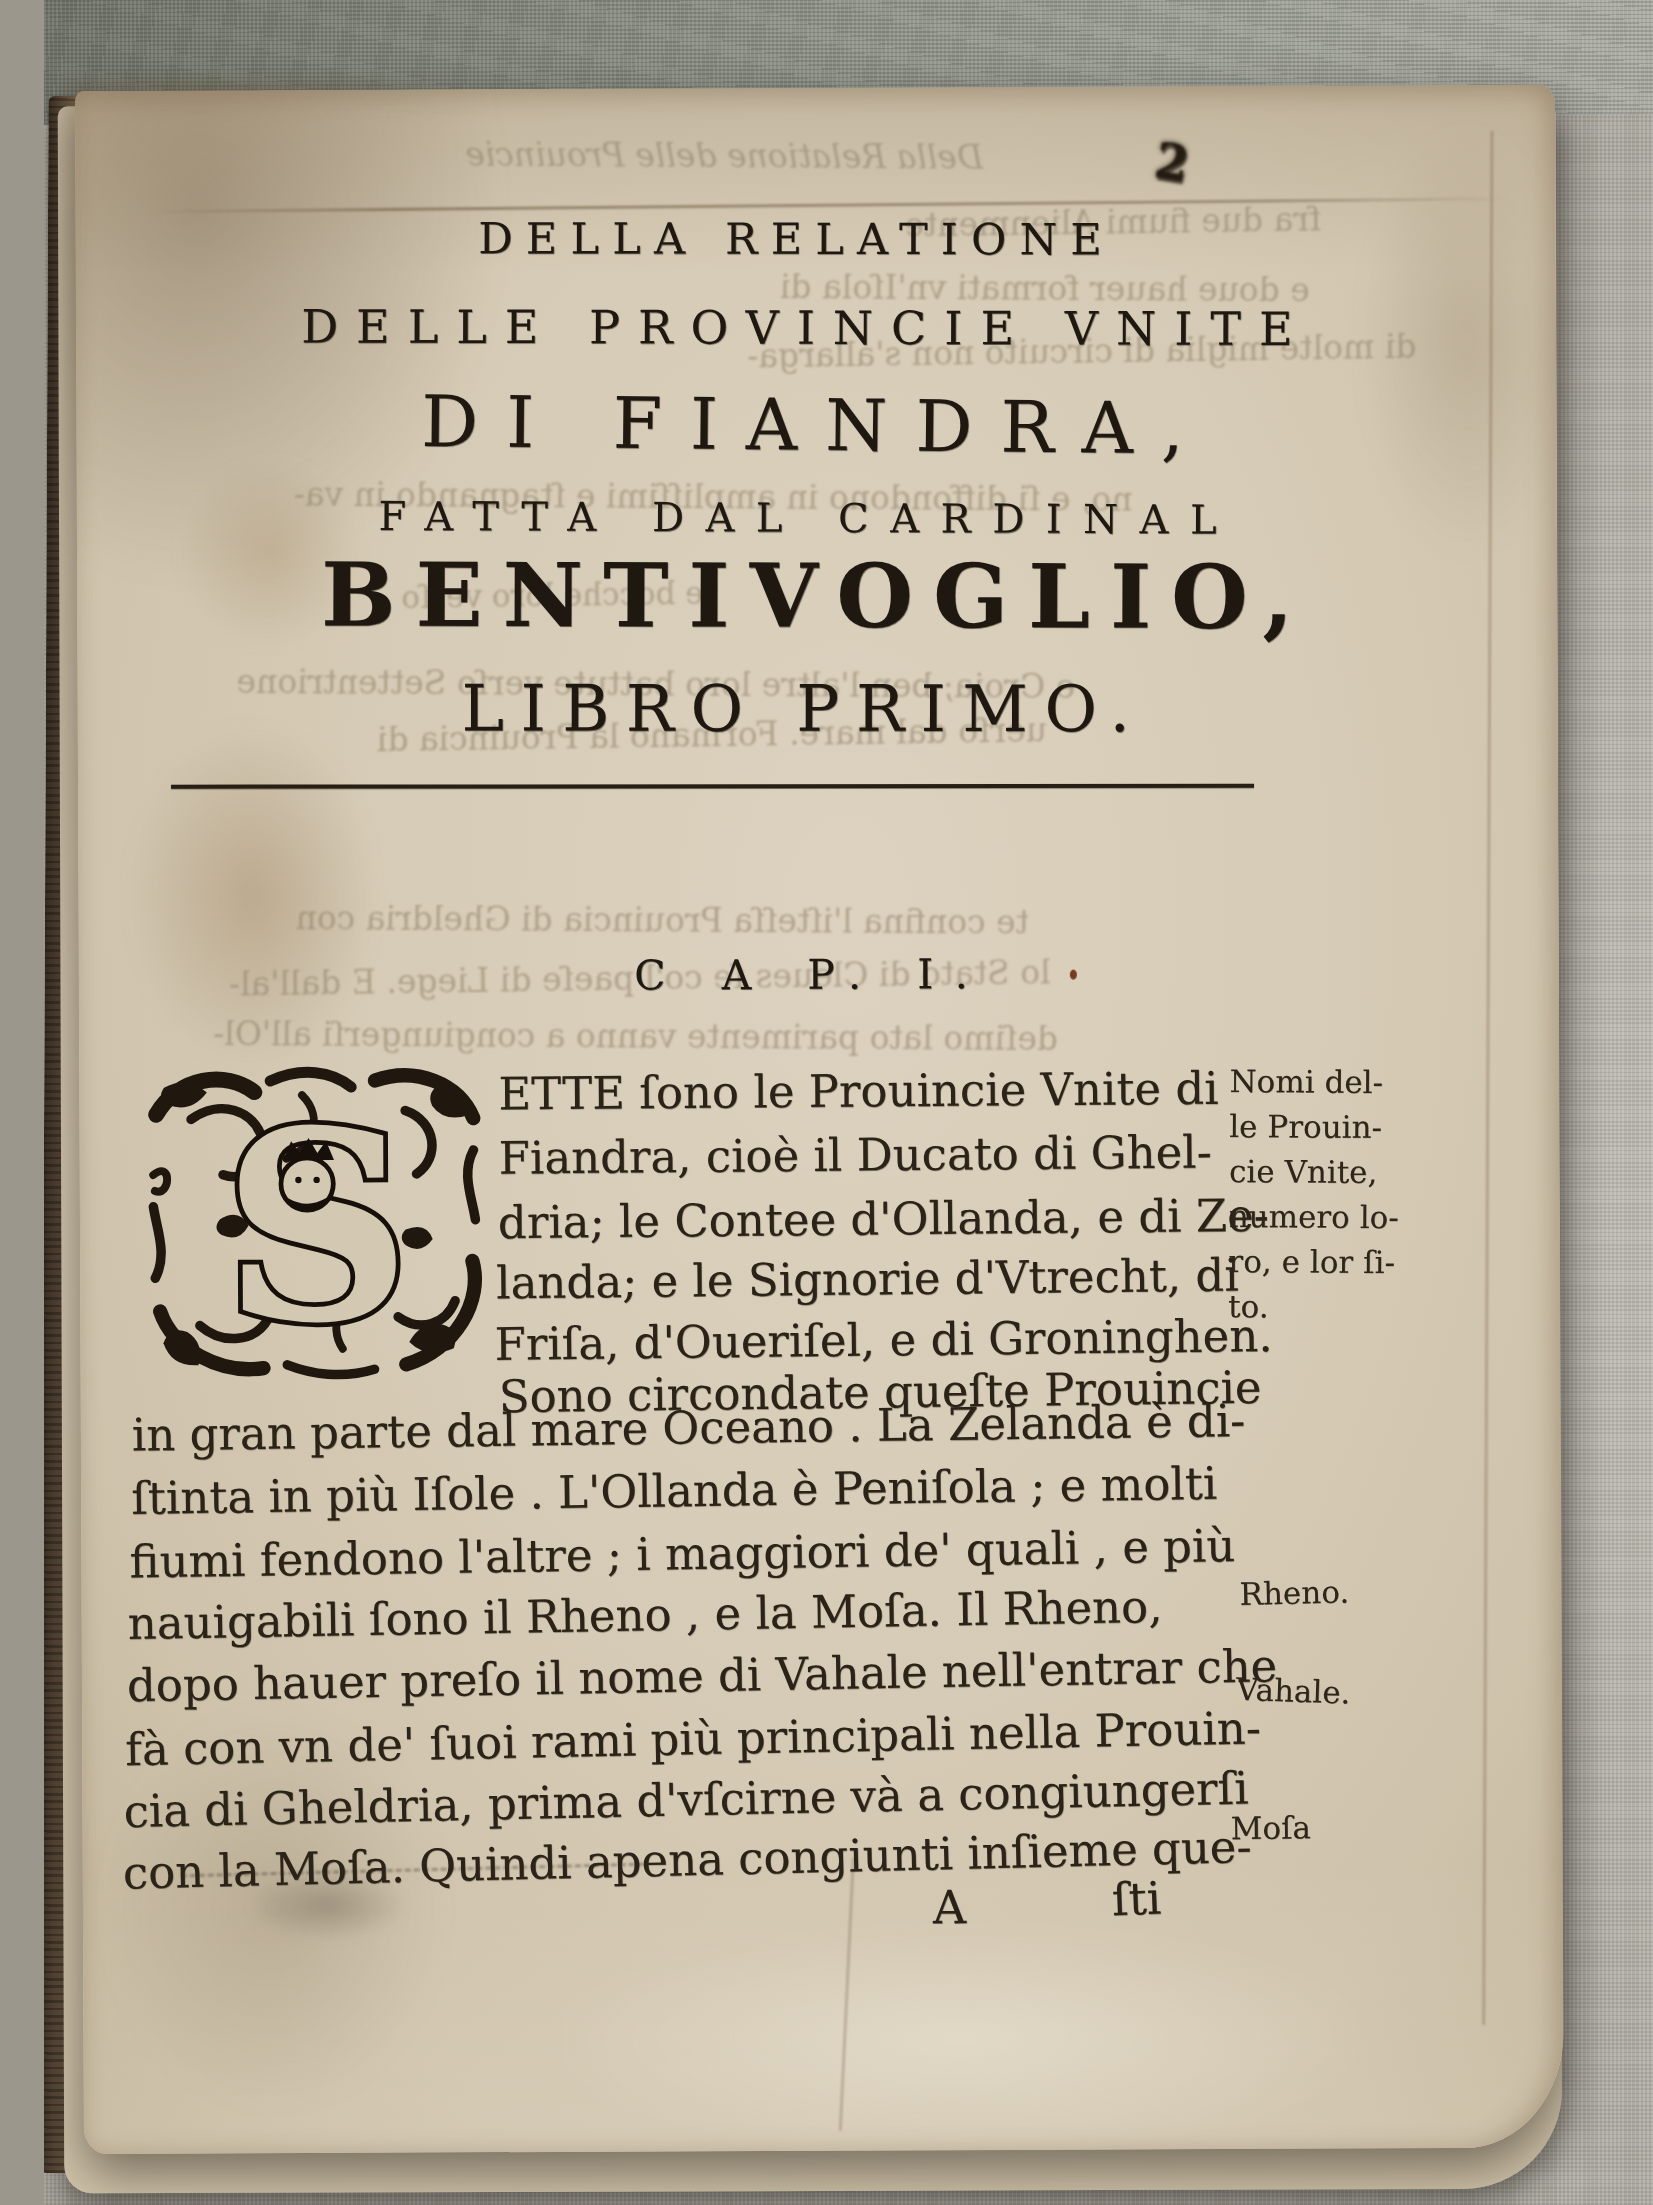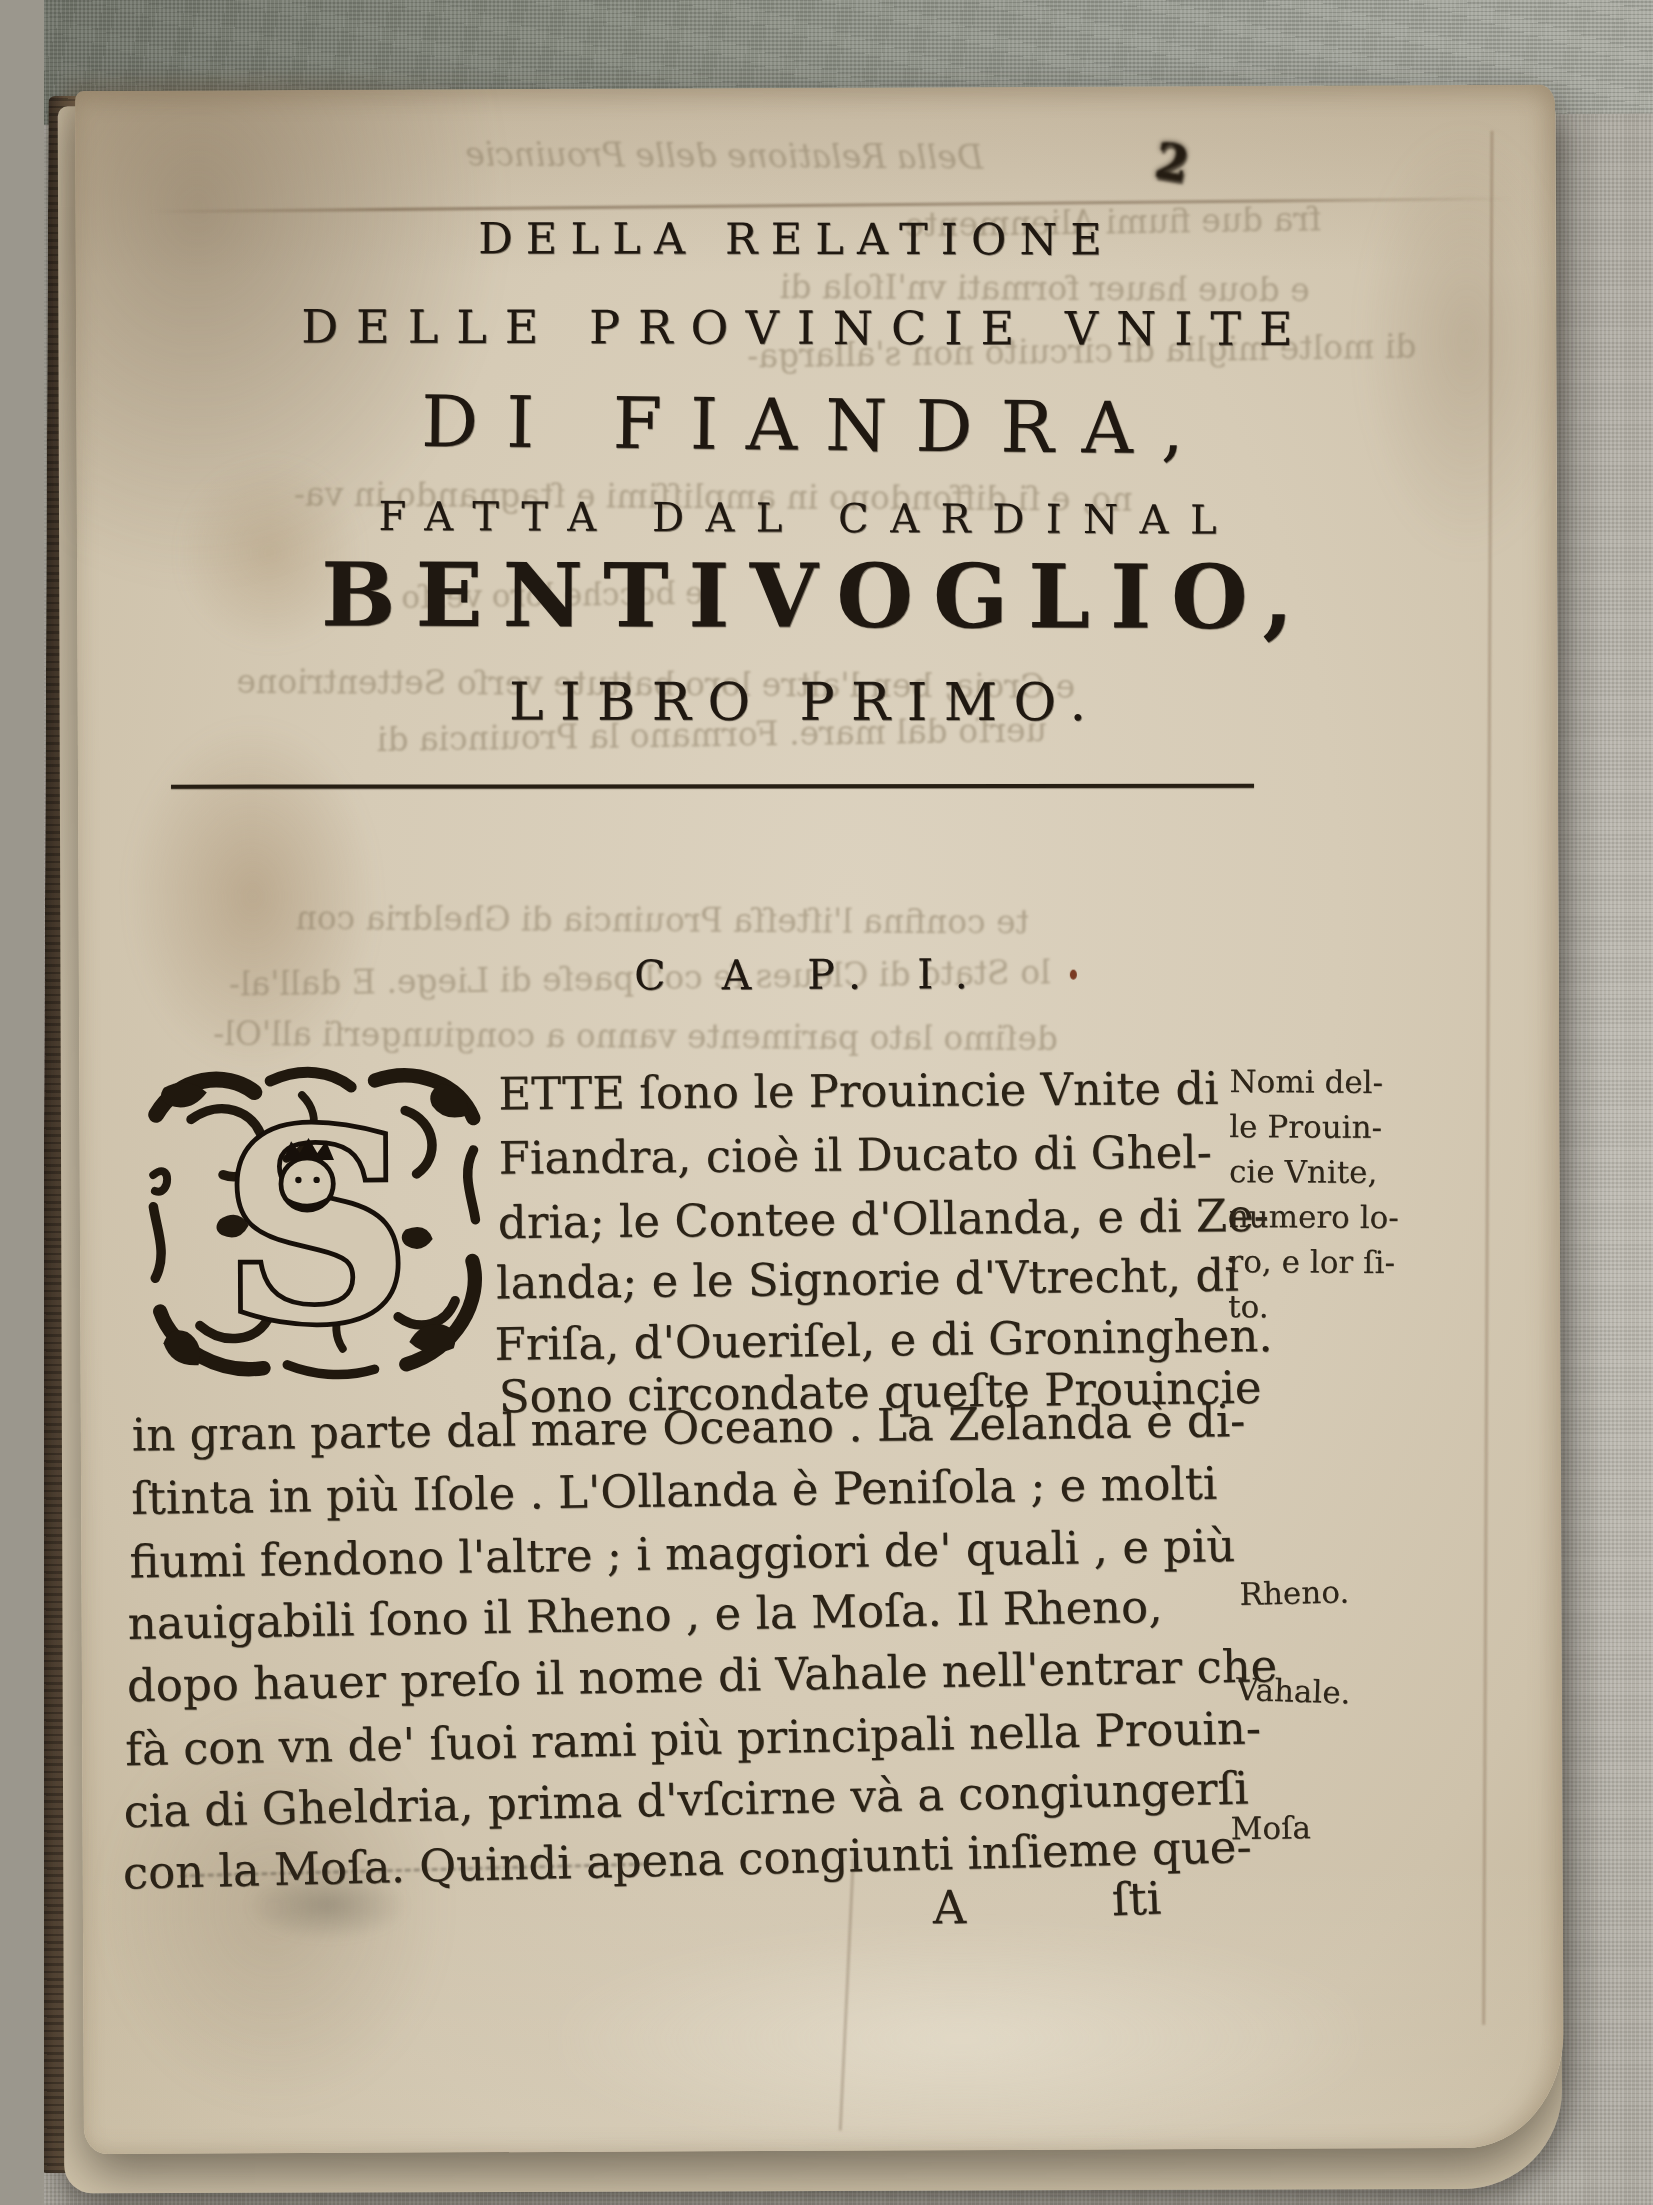--- a/index.html
+++ b/index.html
@@ -82,21 +82,21 @@
         <div class="bleed" style="left: 134px; top: 928px; font-size: 33px; font-style: normal; transform: scaleX(-1) rotate(-0.6deg);">deſimo lato parimente vanno a congiungerſi all'Ol-</div>
       </div>
 
     <div class="smudge-num">2</div>
 
     <div class="ink title" style="left:50%;top:126px;transform:translateX(-53%) rotate(.35deg);font-size:43px;letter-spacing:13.2px;">DELLA RELATIONE</div>
     <div class="ink title" style="left:50%;top:213px;transform:translateX(-51%) rotate(.4deg);font-size:46px;letter-spacing:18px;">DELLE PROVINCIE VNITE</div>
     <div class="ink title" style="left:50%;top:296px;transform:translateX(-50%) rotate(.8deg);font-size:71px;letter-spacing:28px;">DI FIANDRA,</div>
     <div class="ink title" style="left:50%;top:407px;transform:translateX(-51%) rotate(.5deg);font-size:40px;letter-spacing:21.5px;">FATTA DAL CARDINAL</div>
     <div class="ink title" style="left:50%;top:456px;transform:translateX(-50%) rotate(.4deg);font-size:88px;letter-spacing:20px;font-weight:bold;">BENTIVOGLIO,</div>
-    <div class="ink title" style="left:50%;top:584px;transform:translateX(-52%) rotate(.3deg);font-size:52px;letter-spacing:16.5px;">LIBRO PRIMO.</div>
+    <div class="ink title" style="left:50%;top:584px;transform:translateX(-52%) rotate(.3deg);font-size:64px;letter-spacing:16.5px;">LIBRO PRIMO.</div>
 
     <div style="position:absolute;left:93px;top:696px;width:1083px;height:4.1px;background:#271f14;transform:rotate(.2deg);box-shadow:0 0.8px 0.8px rgba(39,31,20,.5);"></div>
 
 
     <div class="ink title" style="left:50%;top:863px;transform:translateX(-52%);font-size:41px;letter-spacing:21.5px;">C A P.  I.</div>
 
     <div class="dropcap">
       <svg viewBox="0 0 430 400" width="341" height="326">
         <g stroke="#20180e" fill="none" stroke-linecap="round">
           <path d="M16,64 C44,16 104,8 140,36" stroke-width="20"></path>

